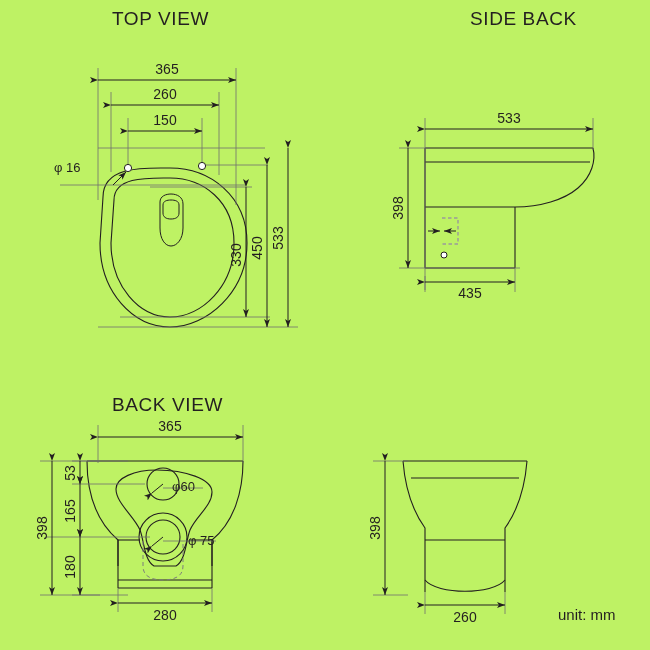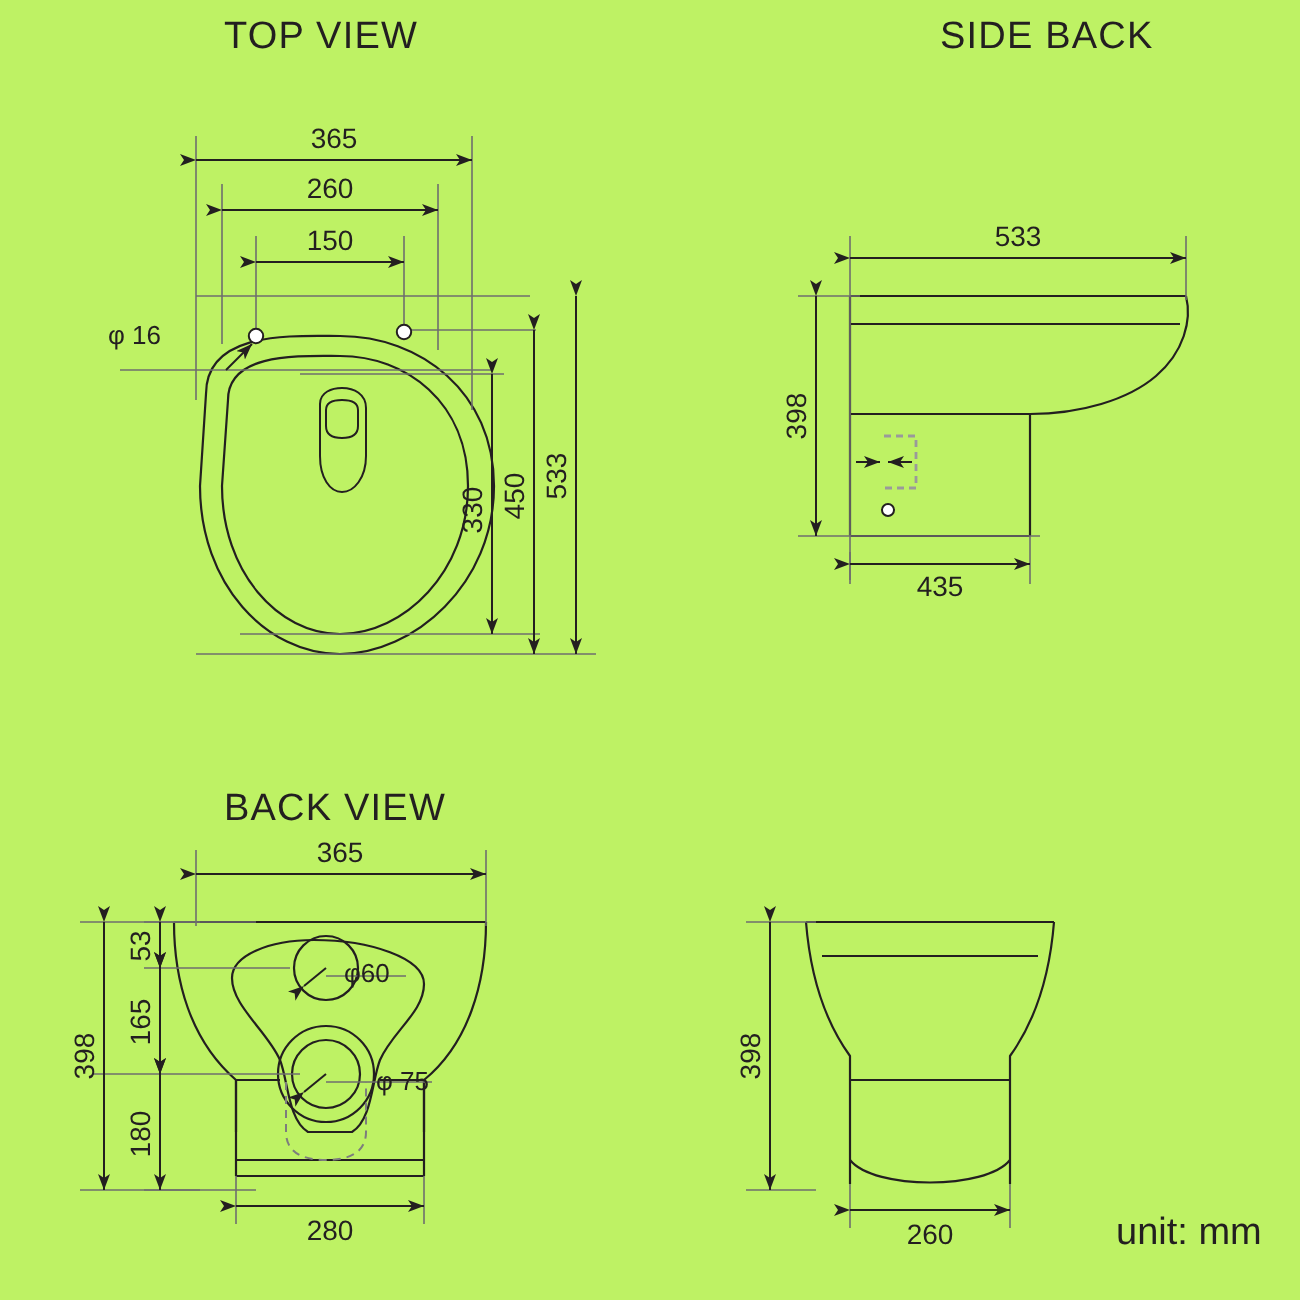--- a/index.html
+++ b/index.html
@@ -32,21 +32,21 @@
   }
   #title-top    { left: 112px; top: 8px;  }
   #title-side   { left: 470px; top: 8px;  }
   #title-back   { left: 112px; top: 362px; margin-top: 32px; }
   #title-front  { left: 408px; top: 362px; }
 
   #unit-note {
     position: absolute;
     left: 558px;
     top: 606px;
-    font-size: 19px;
+    font-size: 15px;
     color: #231f20;
     white-space: nowrap;
     font-family: "Liberation Sans", sans-serif;
   }
 
   svg.draw {
     position: absolute;
     left: 0;
     top: 0;
     width: 650px;

